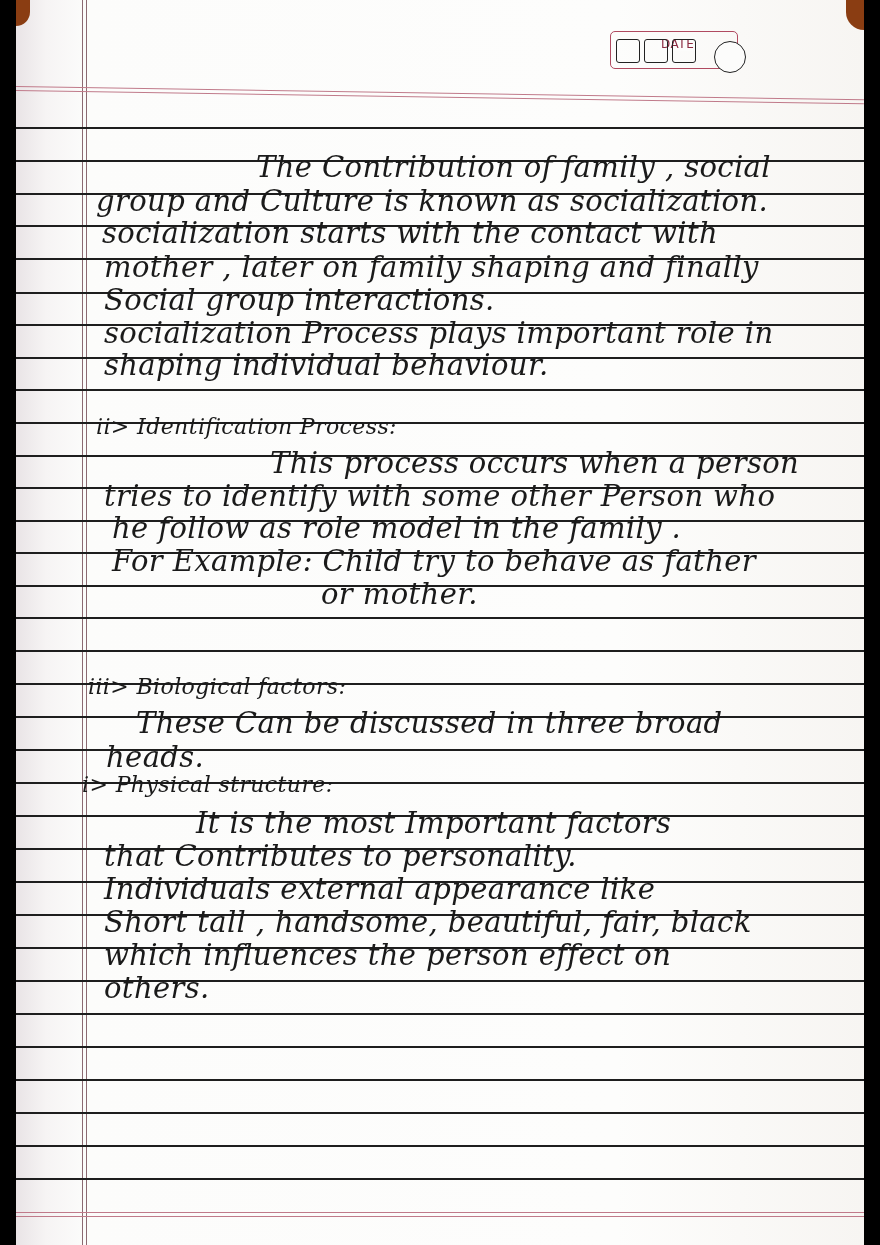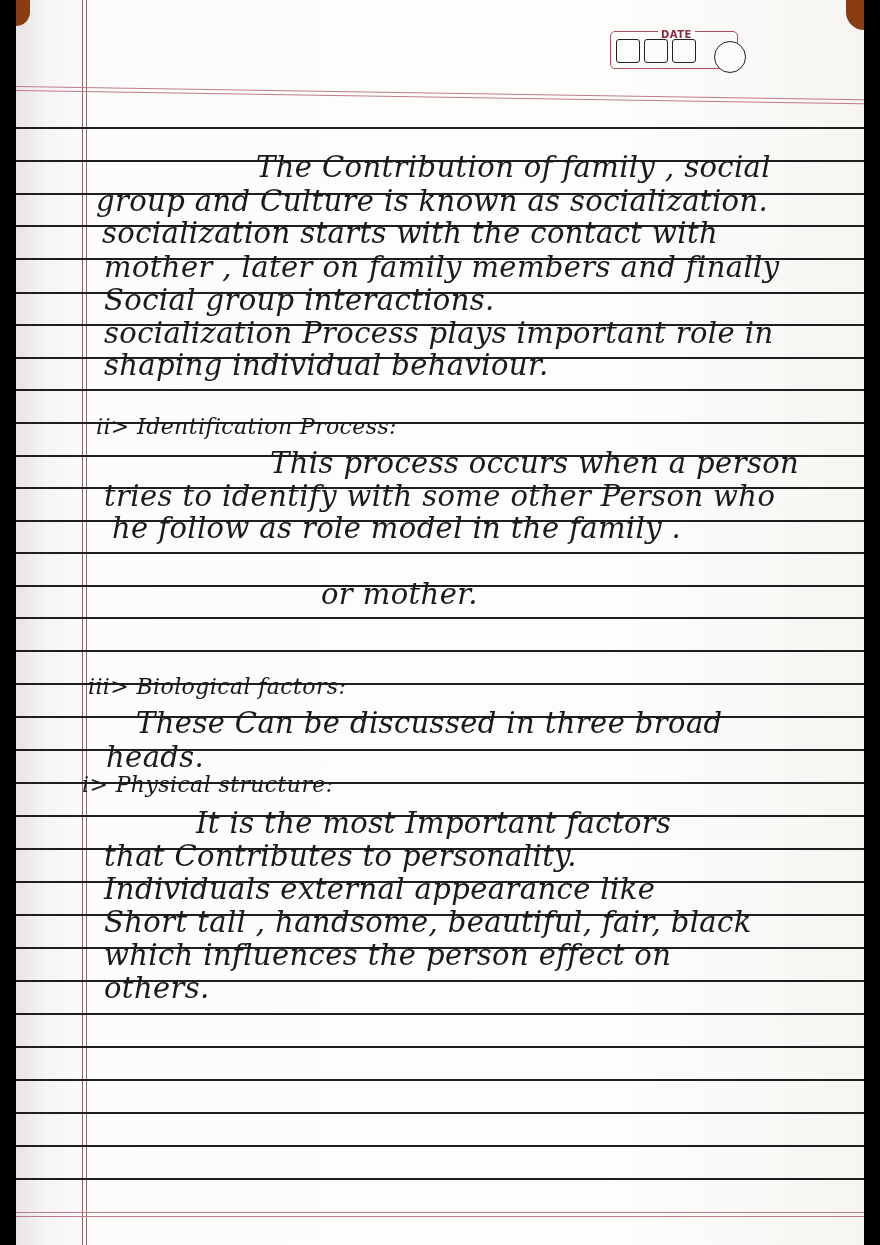--- a/index.html
+++ b/index.html
@@ -32,22 +32,22 @@
       position: absolute; top: 0; height: 1245px; width: 1px; background: #8c6a72;
     }
     .date-box {
       position: absolute; left: 594px; top: 25px; width: 130px; height: 50px;
     }
     .date-frame {
       position: absolute; left: 0; top: 6px; width: 128px; height: 38px;
       border: 1.5px solid #b04a60; border-radius: 5px; box-sizing: border-box;
     }
     .date-label {
-      position: absolute; left: 48px; top: 4px; font-size: 10px; color: #8a2a40;
-      background: #fcfcfb; padding: 0 3px; letter-spacing: 0.5px; font-weight: bold;
+      position: absolute; left: 48px; top: 12px; font-size: 12px; color: #8a2a40;
+      background: #fcfcfb; padding: 0 3px; letter-spacing: 0.5px; font-weight: normal;
     }
     .date-cell {
       position: absolute; top: 14px; width: 24px; height: 24px;
       border: 1.5px solid #222; border-radius: 3px; box-sizing: border-box;
     }
     .date-circle {
       position: absolute; left: 104px; top: 16px; width: 32px; height: 32px;
       border: 1.5px solid #222; border-radius: 50%; box-sizing: border-box; background: #fcfcfb;
     }
     .top-rule {
@@ -117,29 +117,30 @@
   <div class="rule" style="top:1046px"></div>
   <div class="rule" style="top:1079px"></div>
   <div class="rule" style="top:1112px"></div>
   <div class="rule" style="top:1145px"></div>
   <div class="rule" style="top:1178px"></div>
   <div class="top-rule" style="top:1212px; height:3px;"></div>
 
   <div class="line-text" style="left:240px; top:150px">The Contribution of family , social</div>
   <div class="line-text" style="left:80px; top:184px">group and Culture is known as socialization.</div>
   <div class="line-text" style="left:86px; top:216px">socialization starts with the contact with</div>
-  <div class="line-text" style="left:88px; top:250px">mother , later on family members and finally</div>
+  <div class="line-text" style="left:88px; top:250px">mother , later on family shaping and finally</div>
   <div class="line-text" style="left:88px; top:283px">Social group interactions.</div>
   <div class="line-text" style="left:88px; top:316px">socialization Process plays important role in</div>
   <div class="line-text" style="left:88px; top:348px">shaping individual behaviour.</div>
 
   <div class="line-text heading" style="left:80px; top:414px">ii&gt; Identification Process:</div>
   <div class="line-text" style="left:254px; top:446px">This process occurs when a person</div>
   <div class="line-text" style="left:88px; top:479px">tries to identify with some other Person who</div>
   <div class="line-text" style="left:96px; top:511px">he follow as role model in the family .</div>
+  <div class="line-text" style="left:96px; top:544px">For Example:   Child try to behave as father</div>
   <div class="line-text" style="left:305px; top:577px">or mother.</div>
 
   <div class="line-text heading" style="left:72px; top:674px">iii&gt;   Biological factors:</div>
   <div class="line-text" style="left:120px; top:706px">These Can be discussed in three broad</div>
   <div class="line-text" style="left:90px; top:740px">heads.</div>
   <div class="line-text heading" style="left:66px; top:772px">i&gt; Physical structure:</div>
   <div class="line-text" style="left:180px; top:806px">It is the most Important factors</div>
   <div class="line-text" style="left:88px; top:839px">that Contributes to personality.</div>
   <div class="line-text" style="left:88px; top:872px">Individuals external appearance like</div>
   <div class="line-text" style="left:88px; top:905px">Short tall , handsome, beautiful, fair, black</div>

